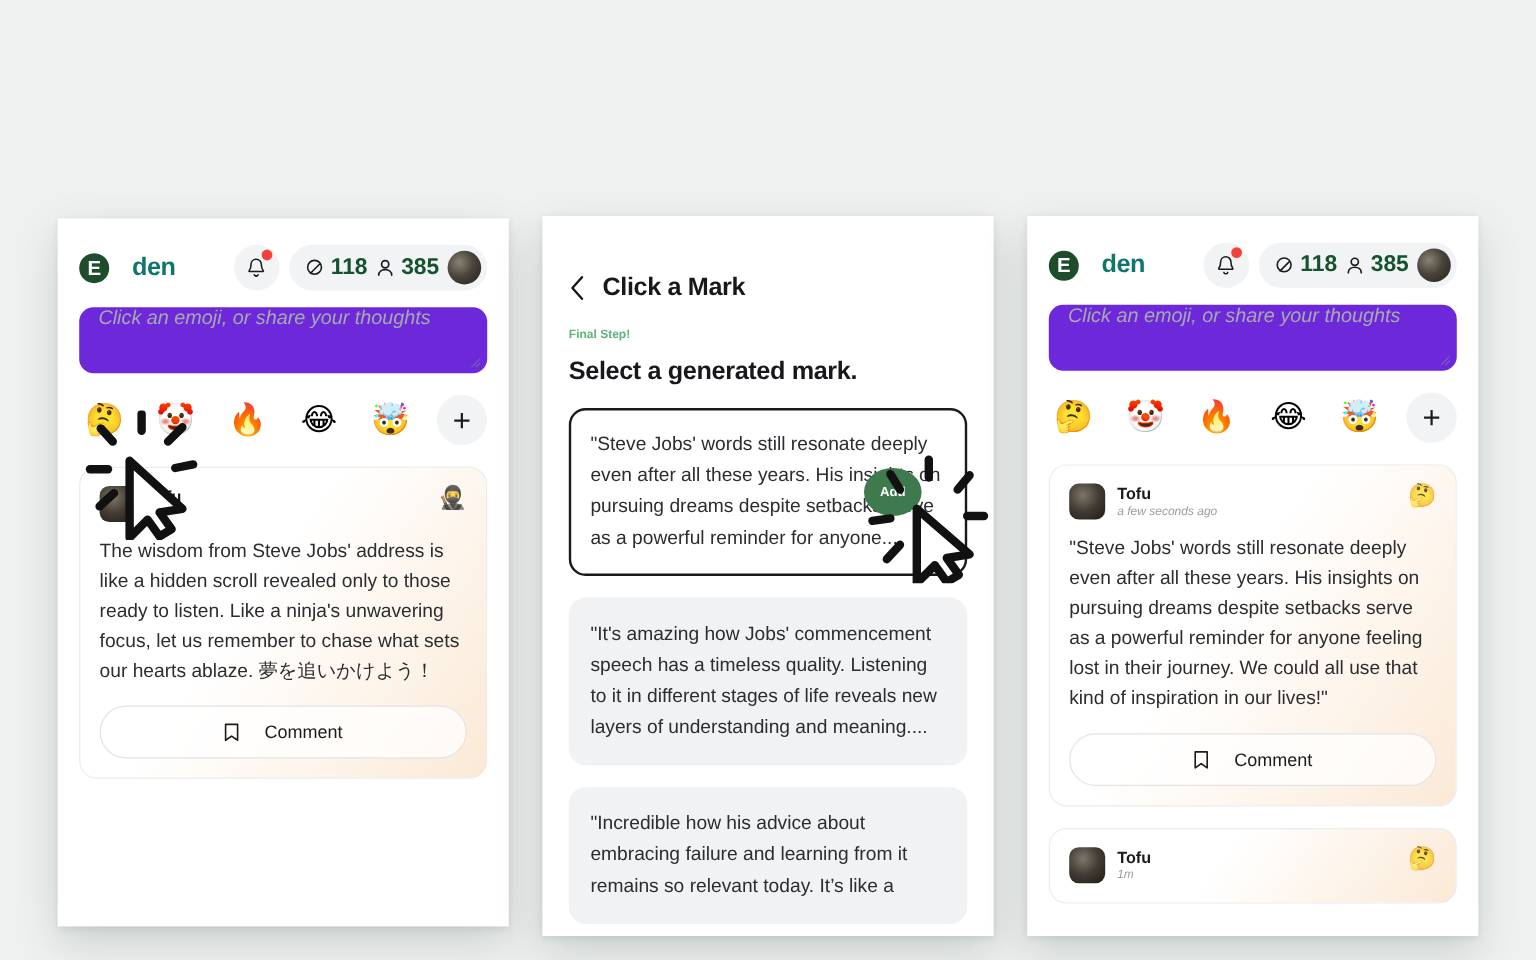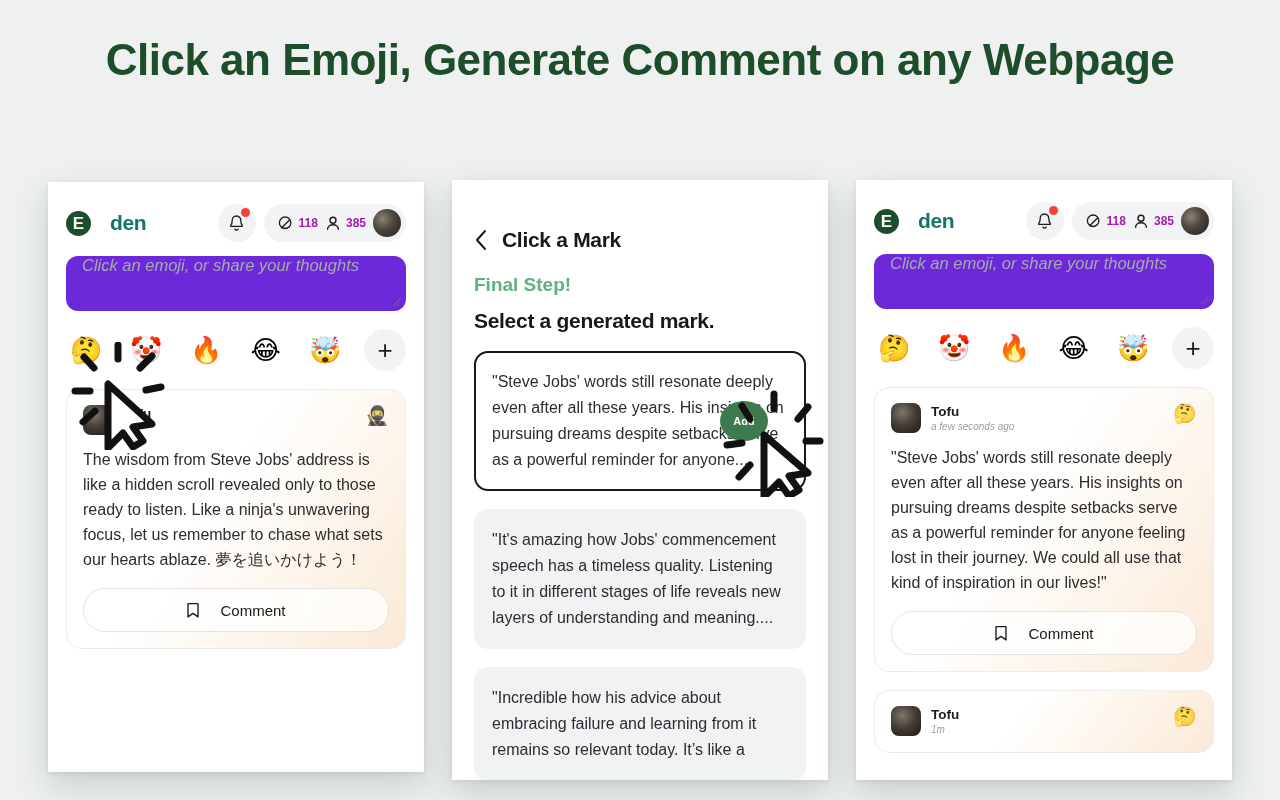--- a/index.html
+++ b/index.html
@@ -59,21 +59,21 @@
   .bell-dot {
     position: absolute; top: 4px; right: 6px;
     width: 9px; height: 9px; border-radius: 50%; background: #f4413c;
   }
   .stats-pill {
     display: flex; align-items: center; gap: 7px;
     background: #f2f3f4; border-radius: 22px;
     height: 38px; padding: 0 5px 0 13px;
   }
   .stat { display: flex; align-items: center; gap: 5px; }
-  .stat-num { font-size: 12px; font-weight: 700; color: #a21caf; }
+  .stat-num { font-size: 19px; font-weight: 700; color: #14532d; }
   .avatar-sm {
     width: 28px; height: 28px; border-radius: 50%;
     background: radial-gradient(circle at 35% 35%, #8a8273 0%, #4a443c 45%, #241f1b 100%);
     flex: none;
   }
 
   
   .composer {
     margin: 14px 18px 0 18px;
     background: #6d28d9;
@@ -147,21 +147,21 @@
   }
 
   
   .mid-head {
     display: flex; align-items: center; gap: 14px;
     padding: 48px 0 0 22px;
   }
   .mid-title { font-size: 21px; font-weight: 700; color: #16181b; letter-spacing: -0.3px; }
   .step-label {
     padding: 22px 0 0 22px;
-    font-size: 19px; font-weight: 700; color: #5fb27d;
+    font-size: 10px; font-weight: 700; color: #5fb27d;
   }
   .mid-subtitle {
     padding: 13px 0 0 22px;
     font-size: 21px; font-weight: 700; color: #16181b; letter-spacing: -0.3px;
   }
   .option {
     margin: 18px 22px 0 22px;
     border-radius: 14px;
     padding: 18px 18px 18px 18px;
     background: #f1f2f3;
@@ -184,21 +184,20 @@
     width: 48px; height: 40px;
     display: flex; align-items: center; justify-content: center;
   }
 </style>
 </head>
 <body>
 
 <div class="stage">
 
   <div class="headline">
-    <span>Click an Emoji, Generate Comment on any Webpage</span>
   </div>
 
   <div class="panel panel-left">
 
     <div class="app-head">
       <div class="logo">
         <div class="logo-badge">E</div>
         <div class="logo-text">den</div>
       </div>
       <div class="head-right">

